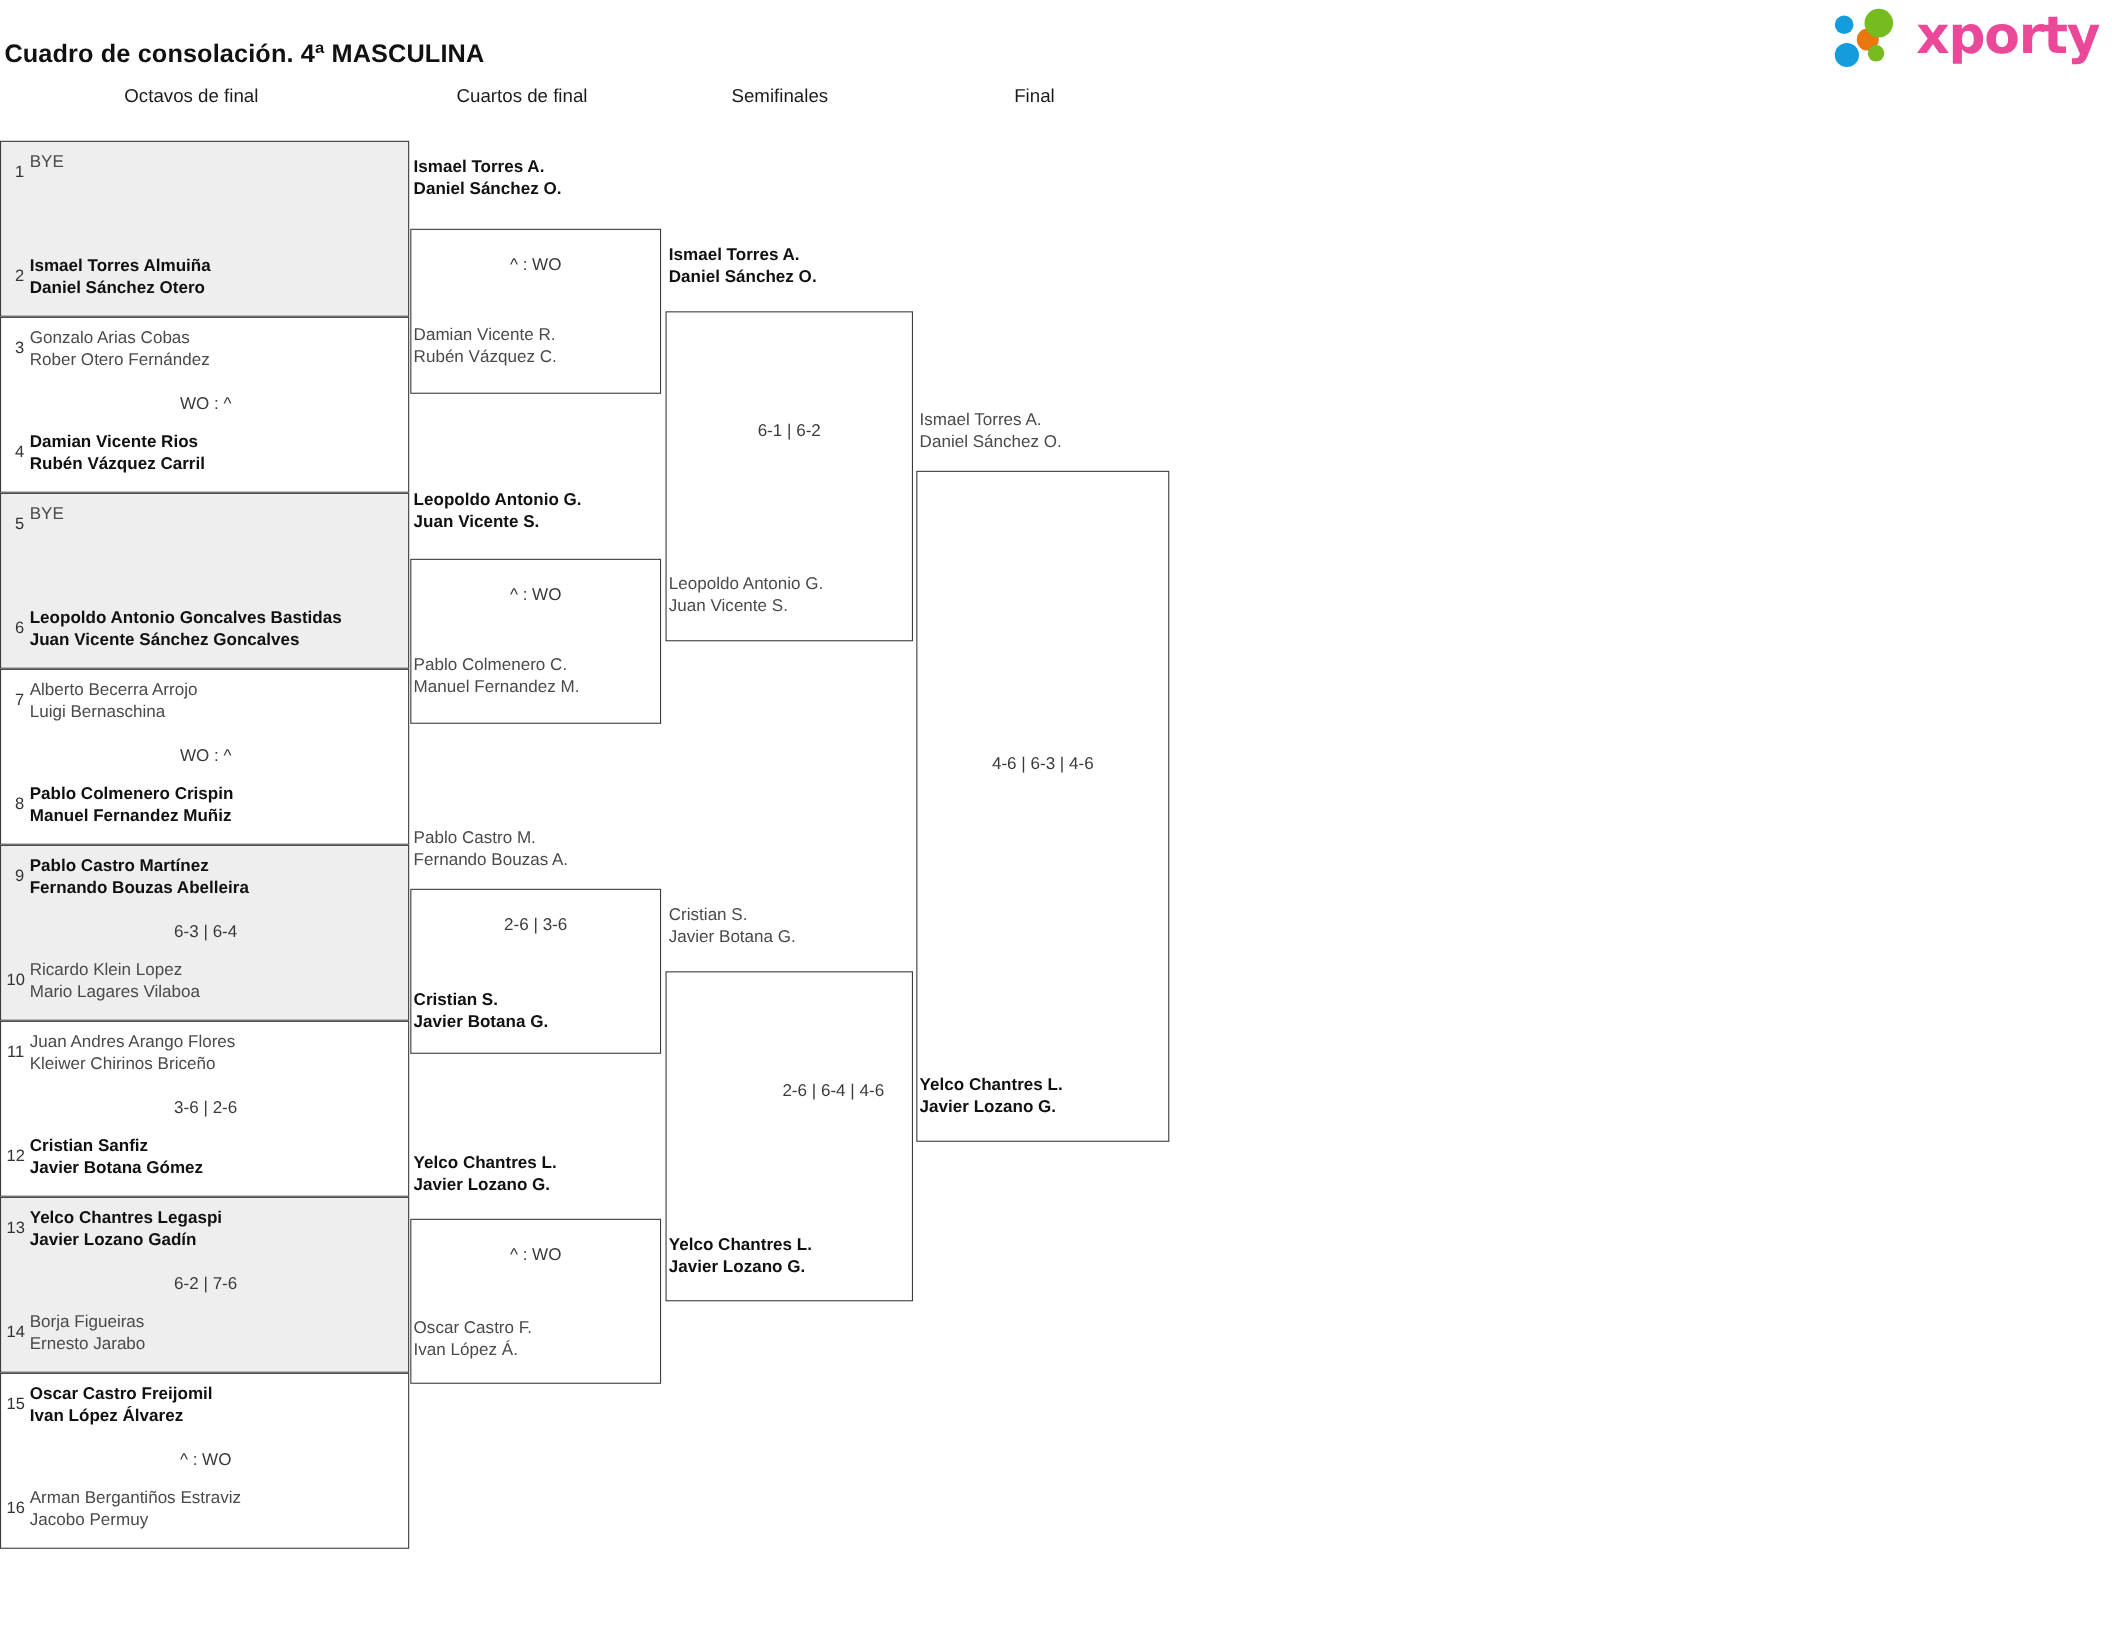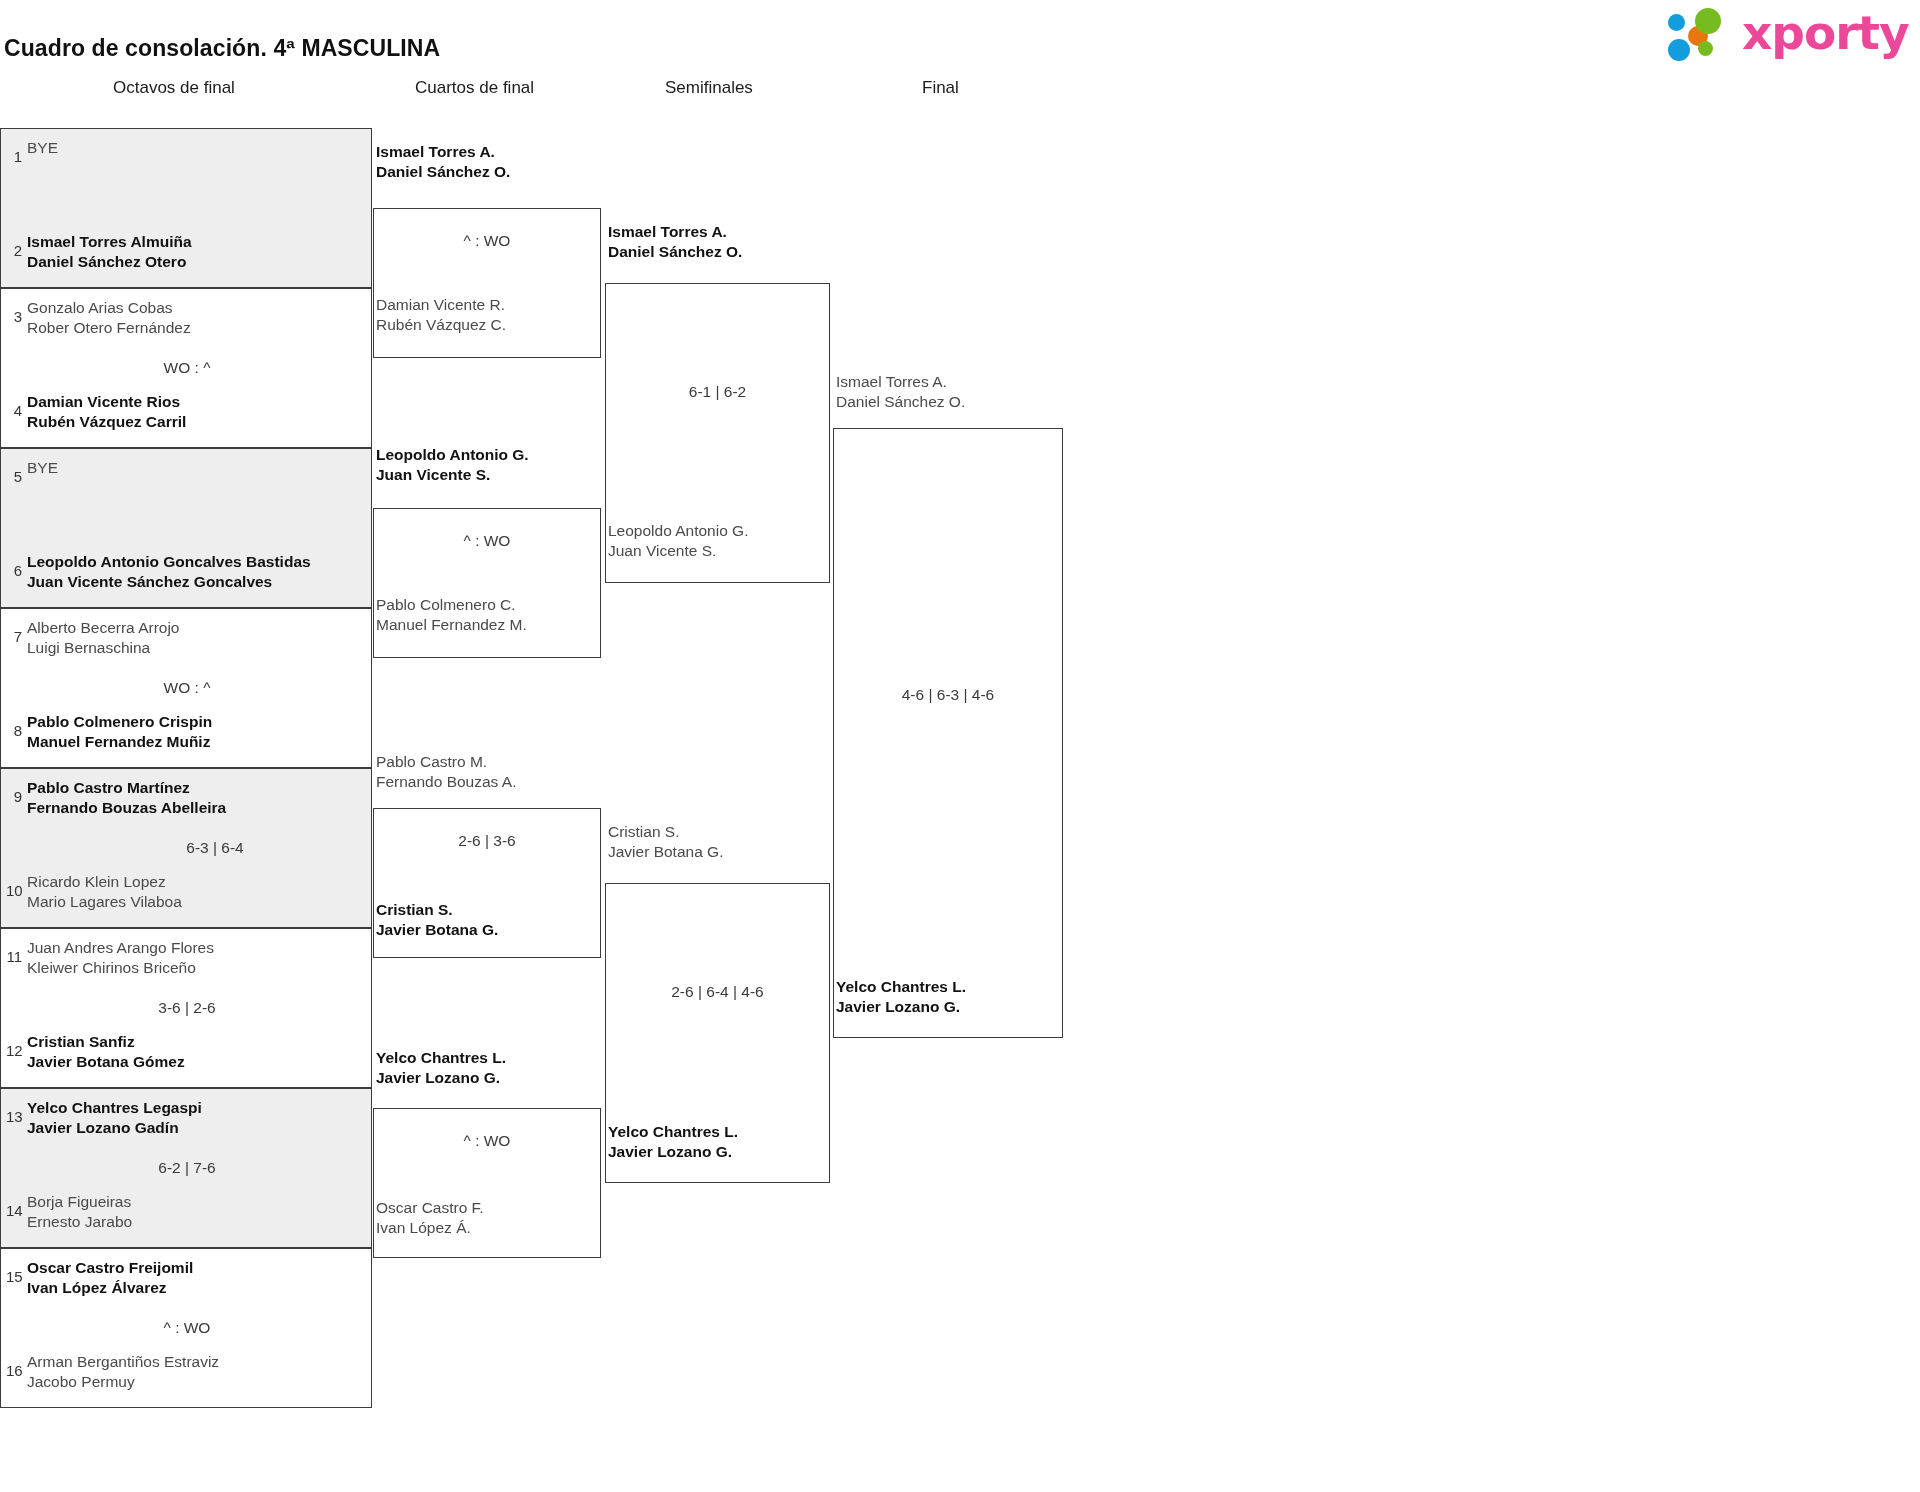--- a/index.html
+++ b/index.html
@@ -208,21 +208,21 @@
       <div>Manuel Fernandez Muñiz</div>
     </div>
   </div>
 
   <div class="r1-cell shaded" style="left:0px; top:768px; width:372px; height:160px;">
     <div class="seed" style="top:19px;">9</div>
     <div class="pair win" style="top:9px;">
       <div>Pablo Castro Martínez</div>
       <div>Fernando Bouzas Abelleira</div>
     </div>
-    <div class="score" style="left:0px; top:70px; width:372px;margin-left:28px;">6-3 | 6-4</div>
+    <div class="score" style="left:0px; top:70px; width:372px;">6-3 | 6-4</div>
     <div class="seed" style="top:113px;">10</div>
     <div class="pair lose" style="top:103px;">
       <div>Ricardo Klein Lopez</div>
       <div>Mario Lagares Vilaboa</div>
     </div>
   </div>
 
   <div class="r1-cell plain" style="left:0px; top:928px; width:372px; height:160px;">
     <div class="seed" style="top:19px;">11</div>
     <div class="pair lose" style="top:9px;">
@@ -318,21 +318,21 @@
   <div class="entry lose" style="left:608px; top:521px;">
     <div>Leopoldo Antonio G.</div>
     <div>Juan Vicente S.</div>
   </div>
 
   <div class="entry lose" style="left:608px; top:822px;">
     <div>Cristian S.</div>
     <div>Javier Botana G.</div>
   </div>
   <div class="mbox" style="left:605px; top:883px; width:225px; height:300px;"></div>
-  <div class="score" style="left:605px; top:983px; width:225px;">2-6 | 6-4 | 4-6</div>
+  <div class="score" style="left:605px; top:983px; width:225px;padding-left:40px;">2-6 | 6-4 | 4-6</div>
   <div class="entry win" style="left:608px; top:1122px;">
     <div>Yelco Chantres L.</div>
     <div>Javier Lozano G.</div>
   </div>
 
   <div class="entry lose" style="left:836px; top:372px;">
     <div>Ismael Torres A.</div>
     <div>Daniel Sánchez O.</div>
   </div>
   <div class="mbox" style="left:833px; top:428px; width:230px; height:610px;"></div>

